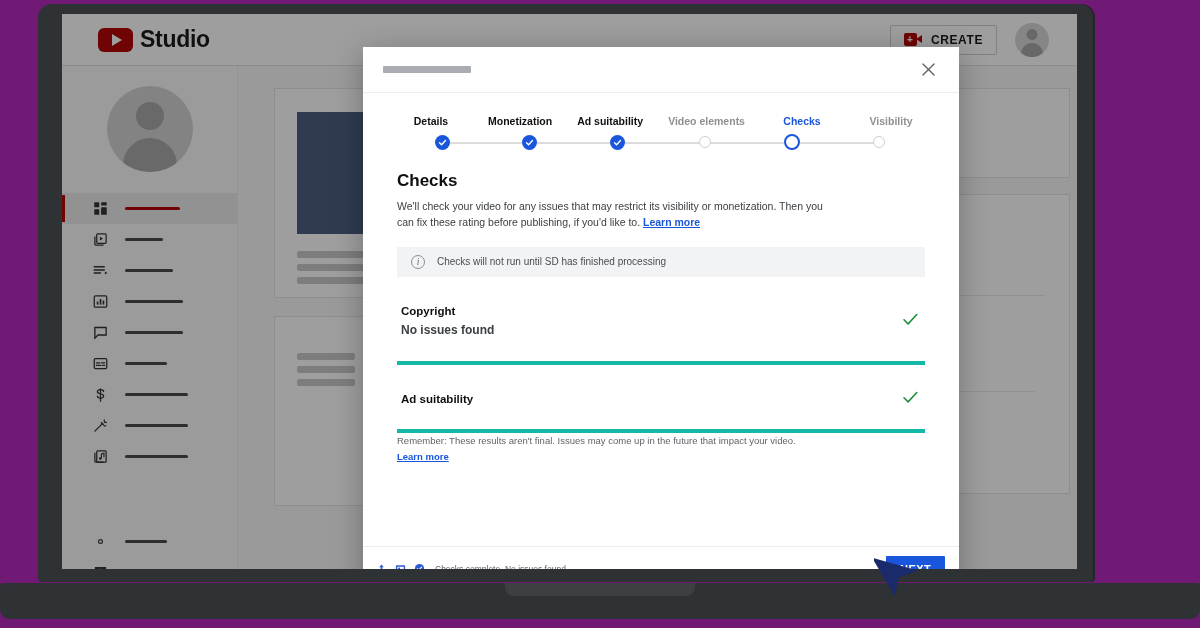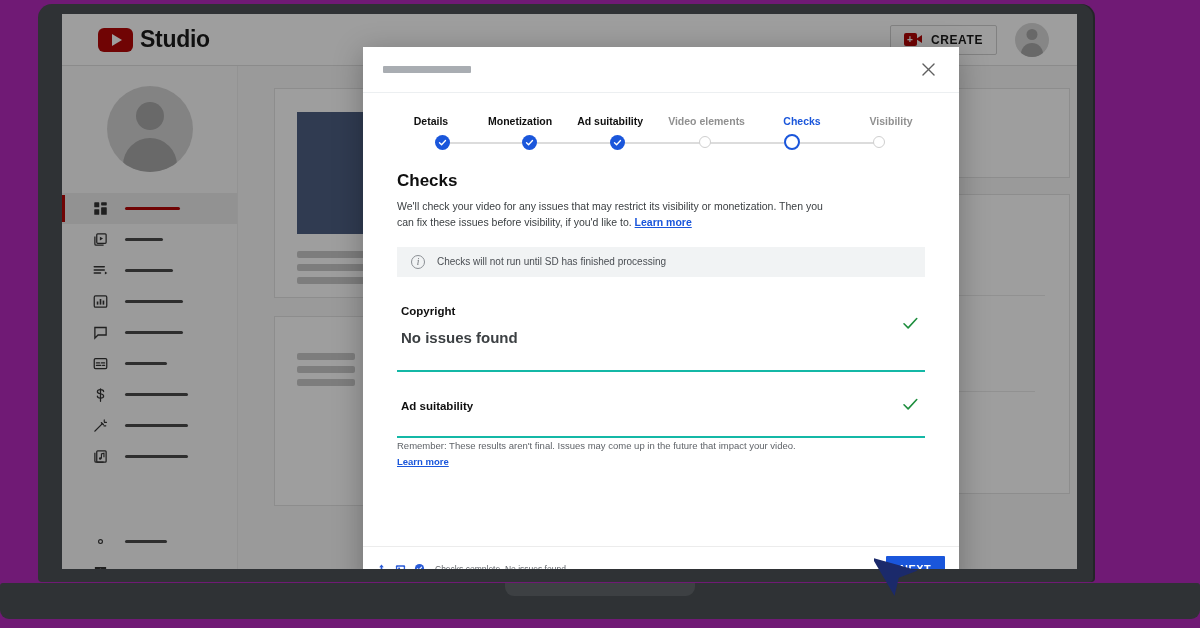--- a/index.html
+++ b/index.html
@@ -202,24 +202,24 @@
     margin-top: 16px; height: 30px; background: #f1f3f4;
     display: flex; align-items: center; gap: 12px; padding: 0 14px;
   }
   .info-bar .i-circle {
     width: 14px; height: 14px; border-radius: 50%; border: 1.2px solid #8b8f94;
     display: flex; align-items: center; justify-content: center;
     font-size: 9.5px; color: #6b6f74; font-family: "Liberation Serif", serif; font-style: italic;
   }
   .info-bar .i-text { font-size: 10px; color: #4a4e53; }
 
-  .check-row { position: relative; padding: 28px 2px 24px 4px; border-bottom: 2px solid #14b8a6; }
+  .check-row { position: relative; padding: 28px 2px 24px 4px; border-bottom: 4px solid #14b8a6; }
   .check-row:first-of-type { padding-top: 30px; }
   .check-name { font-size: 11.5px; font-weight: 700; color: #0f0f0f; }
-  .check-status { font-size: 15px; color: #3c4043; margin-top: 12px; font-weight: 600; }
+  .check-status { font-size: 12px; color: #3c4043; margin-top: 6px; font-weight: 600; }
   .check-status.light { font-weight: 400; color: #5f6368; }
   .tick { position: absolute; right: 6px; top: 50%; transform: translateY(-50%); }
   .tick svg { display: block; }
 
   .remember { font-size: 9.5px; color: #5f6368; line-height: 1.7; max-width: 400px; }
 
   .modal-foot {
     height: 44px; flex: none; border-top: 1px solid #ececec;
     display: flex; align-items: center; padding: 0 14px 0 12px;
   }
@@ -497,21 +497,21 @@
             <div class="step-mark">
               <span class="dot-future"></span>
             </div>
           </div>
         </div>
 
         <div class="section-title">Checks</div>
 
         <div class="section-desc">
           <span>We'll check your video for any issues that may restrict its visibility or monetization. Then you</span>
-          <span>can fix these issues before visibility, if you'd like to.</span>
+          <span>can fix these rating before publishing, if you'd like to.</span>
           <a class="lnk" href="#">Learn more</a>
         </div>
 
         <div class="info-bar">
           <span class="i-circle">i</span>
           <span class="i-text">Checks will not run until SD has finished processing</span>
         </div>
 
         <div class="check-row">
           <div class="check-name">Copyright</div>

